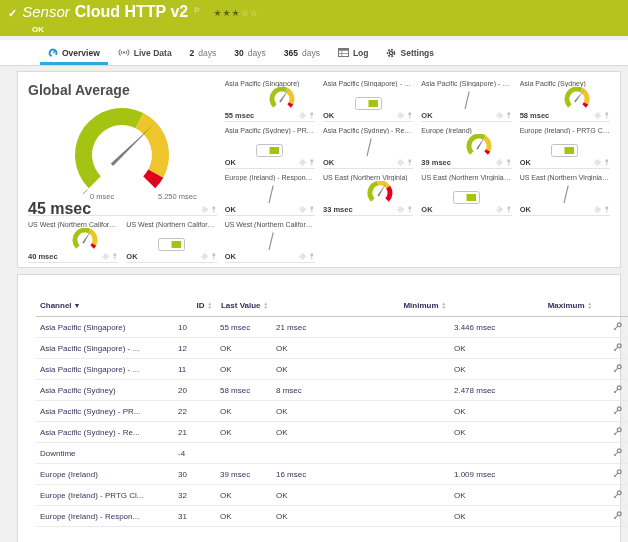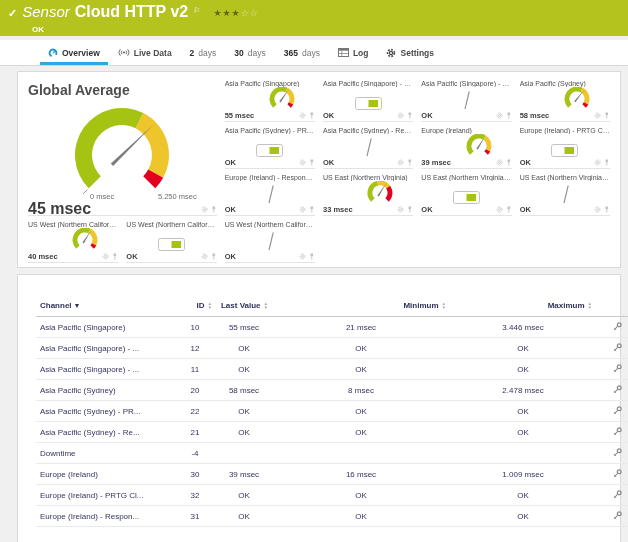--- a/index.html
+++ b/index.html
@@ -46,21 +46,21 @@
   .tile-large .tile-body{align-items:center;justify-content:center;padding-right:0}
   .tile-large .tile-value{font-size:16px}
   .scale-min,.scale-max{position:absolute;font-size:7.5px;color:#6e6e6e;bottom:14px}
   .scale-min{left:62px}.scale-max{right:20px}
 
   
   table{width:100%;border-collapse:collapse;font-size:8px;color:#34345e;table-layout:fixed}
   th{font-weight:bold;color:#31315a;text-align:right;vertical-align:top;padding:2px 4px 6px;border-bottom:1px solid #c9c9c9;cursor:pointer}
   th.c-channel{text-align:left}
   th .thw{display:inline-block;text-align:right}
-  td{height:21px;padding:0 4px;text-align:center;border-bottom:1px solid #eaeaea;white-space:nowrap;overflow:hidden}
+  td{height:21px;padding:0 4px;text-align:left;border-bottom:1px solid #eaeaea;white-space:nowrap;overflow:hidden}
   td.c-channel{text-align:left;text-overflow:ellipsis}
   td.c-act{text-align:center}
   .c-channel{width:138px}.c-id{width:42px}.c-last{width:56px}.c-min{width:178px}.c-max{width:146px}.c-act{width:42px}
   .sort-desc{color:#31315a;font-size:7px;margin-left:2px}
   .sort-both{display:inline-flex;flex-direction:column;vertical-align:middle;margin-left:3px;color:#ababab;font-size:4.5px;line-height:3.6px;font-style:normal}
   .wrench-btn{background:none;border:none;cursor:pointer;padding:0;line-height:0}
 </style>
 </head>
 <body>
 

